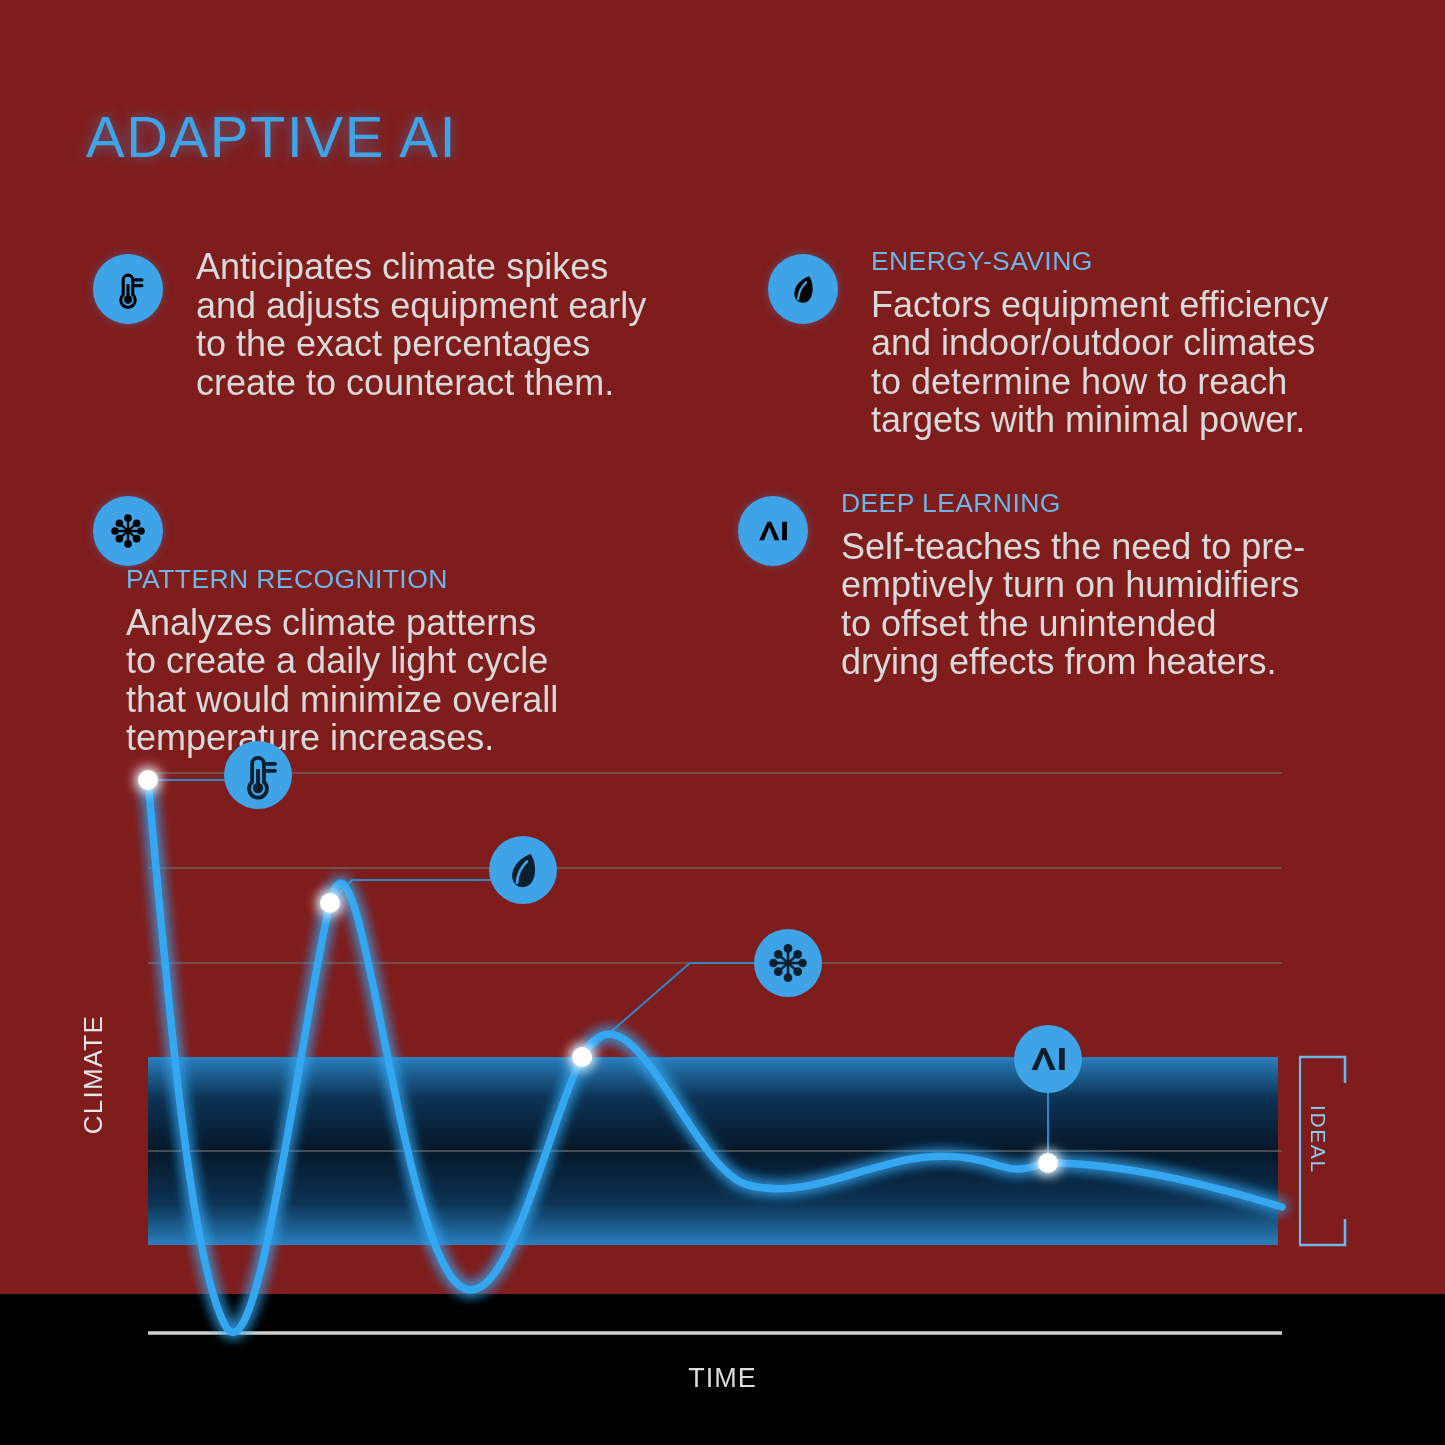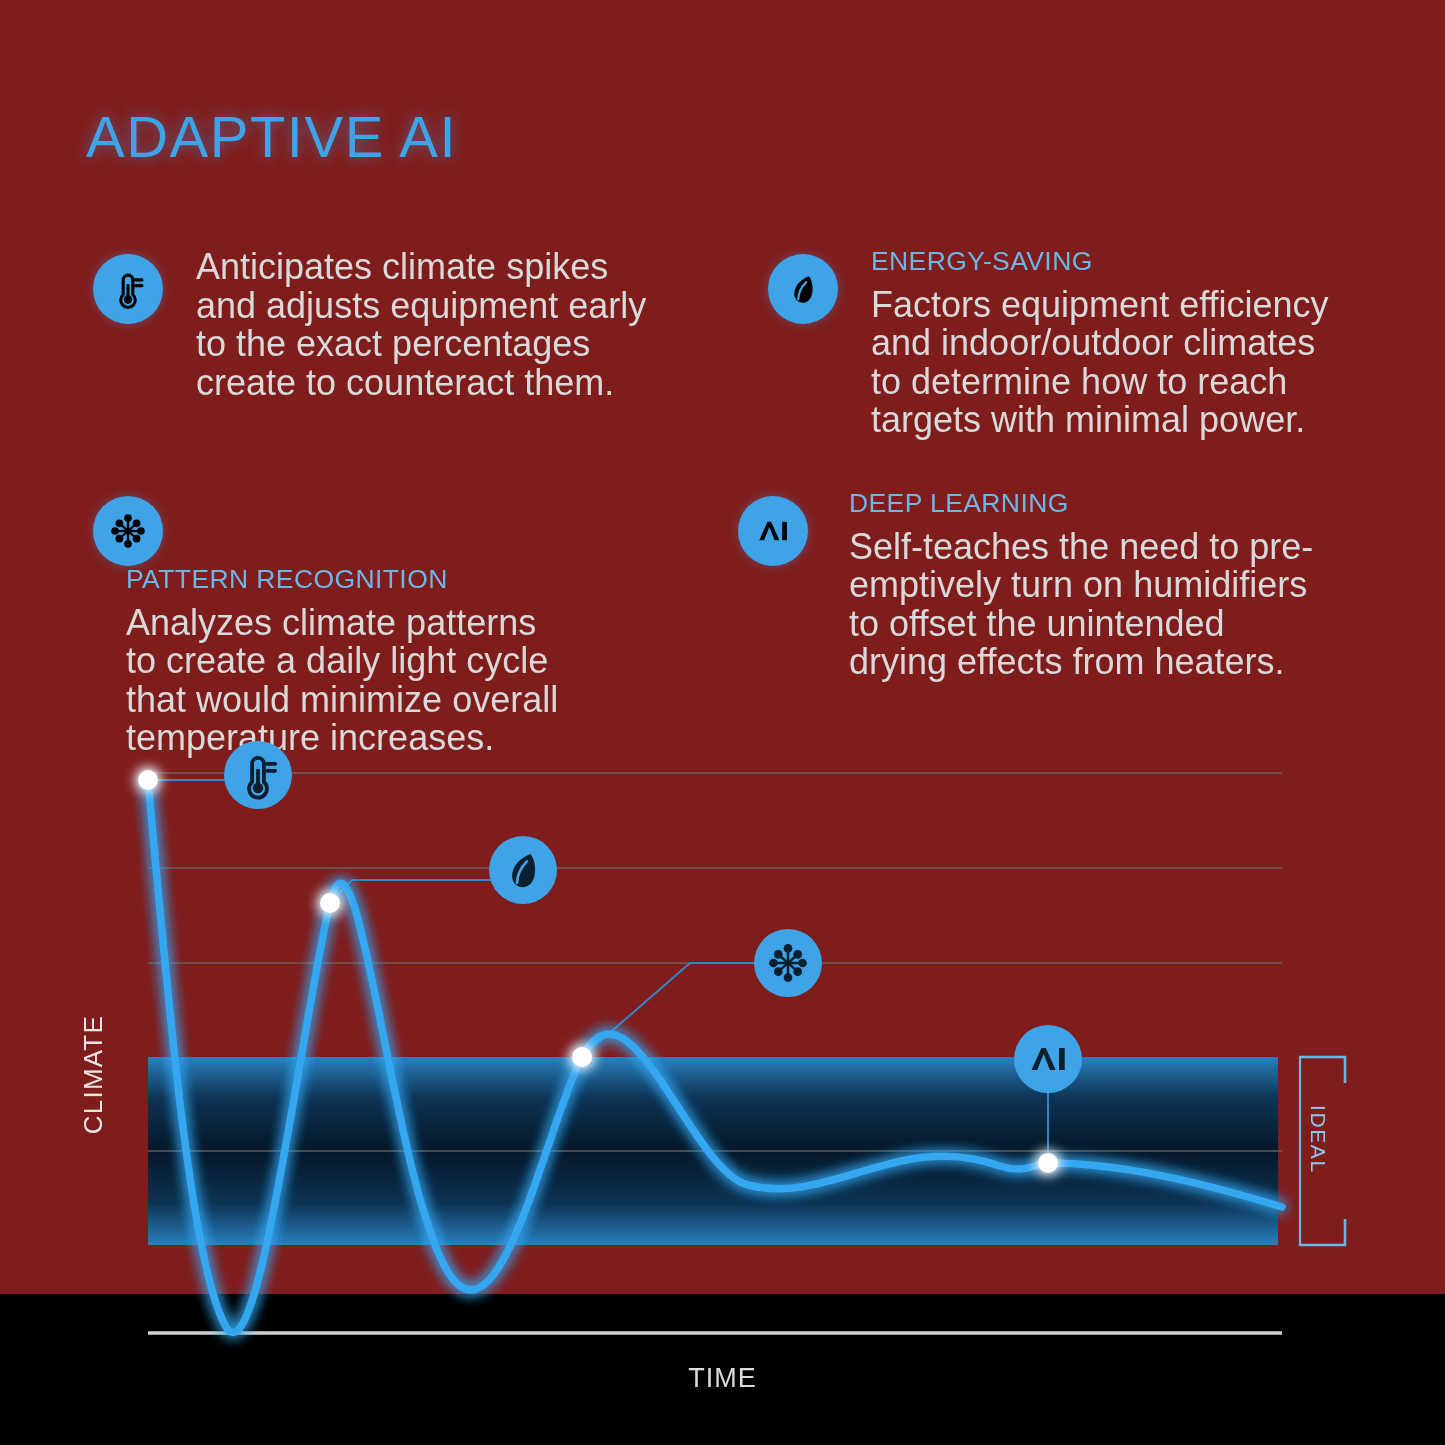--- a/index.html
+++ b/index.html
@@ -126,21 +126,21 @@
       <div class="f-title">PATTERN RECOGNITION</div>
       <div class="f-desc">
         <div>Analyzes climate patterns</div>
         <div>to create a daily light cycle</div>
         <div>that would minimize overall</div>
         <div>temperature increases.</div>
       </div>
     </div>
   </div>
 
-  <div class="feature" style="left:738px;top:490px;width:620px;gap:8px;">
+  <div class="feature" style="left:738px;top:490px;width:620px;">
     <div class="f-icon">
       <svg width="44" height="44" viewBox="0 0 48 48">
         <path d="M9 34 L18 14 L22 14 L31 34 L25.8 34 L20 19.5 L14.2 34 Z" fill="#000"></path>
         <rect x="34" y="14" width="5.2" height="20" fill="#000"></rect>
       </svg>
     </div>
     <div class="f-body">
       <div class="f-title">DEEP LEARNING</div>
       <div class="f-desc">
         <div>Self-teaches the need to pre-</div>

